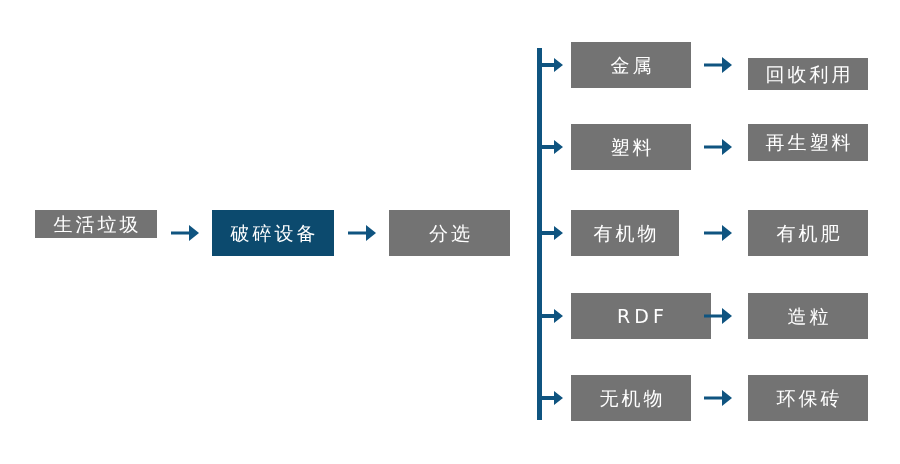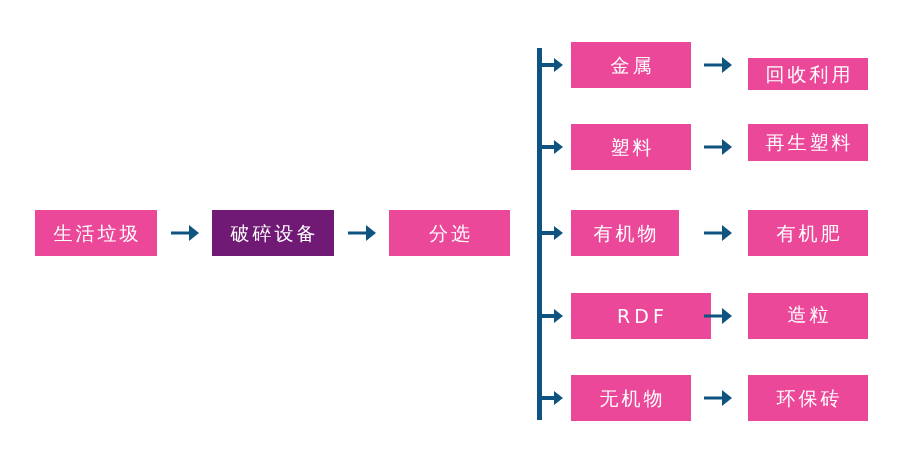--- a/index.html
+++ b/index.html
@@ -25,22 +25,22 @@
     align-items: center;
     justify-content: center;
     color: #ffffff;
     font-size: 19px;
     letter-spacing: 3px;
     line-height: 1;
     text-indent: 3px;
     white-space: nowrap;
     box-sizing: border-box;
   }
-  .box.blue  { background: #ec4899; }
-  .box.red   { background: #701a75; }
+  .box.blue  { background: #737373; }
+  .box.red   { background: #0c4a6e; }
   .box.latin { letter-spacing: 4px; font-size: 19px; }
 
   
   .arrow {
     position: absolute;
     width: 30px;
     height: 26px;
   }
   .arrow svg { display: block; width: 30px; height: 26px; }
 
@@ -56,21 +56,21 @@
     width: 24px;
     height: 20px;
   }
   .tee svg { display: block; width: 24px; height: 20px; }
 </style>
 </head>
 <body>
 
 <div id="canvas">
 
-  <div class="box blue" style="left:35px; top:210px; width:122px; height:46px;">生活垃圾</div>
+  <div class="box blue" style="left:35px; top:210px; width:122px; height:28px;">生活垃圾</div>
 
   <div class="arrow" style="left:170px; top:220px;">
     <svg viewBox="0 0 30 26" aria-hidden="true">
       <path d="M1 11.5 H19 V5 L29 13 L19 21 V14.5 H1 Z" fill="#0f5480"></path>
     </svg>
   </div>
 
   <div class="box red" style="left:212px; top:210px; width:122px; height:46px;">破碎设备</div>
 
   <div class="arrow" style="left:347px; top:220px;">
@@ -126,21 +126,21 @@
     <svg viewBox="0 0 24 20" aria-hidden="true">
       <path d="M0 8 H14 V3 L23 10 L14 17 V12 H0 Z" fill="#0f5480"></path>
     </svg>
   </div>
   <div class="box blue latin" style="left:571px; top:293px; width:140px; height:46px;">RDF</div>
   <div class="arrow" style="left:703px; top:303px;">
     <svg viewBox="0 0 30 26" aria-hidden="true">
       <path d="M1 11.5 H19 V5 L29 13 L19 21 V14.5 H1 Z" fill="#0f5480"></path>
     </svg>
   </div>
-  <div class="box blue" style="left:748px; top:293px; width:120px; height:46px;font-family:Liberation Mono, monospace;">造粒</div>
+  <div class="box blue" style="left:748px; top:293px; width:120px; height:46px;">造粒</div>
 
   <div class="tee" style="left:540px; top:388px;">
     <svg viewBox="0 0 24 20" aria-hidden="true">
       <path d="M0 8 H14 V3 L23 10 L14 17 V12 H0 Z" fill="#0f5480"></path>
     </svg>
   </div>
   <div class="box blue" style="left:571px; top:375px; width:120px; height:46px;">无机物</div>
   <div class="arrow" style="left:703px; top:385px;">
     <svg viewBox="0 0 30 26" aria-hidden="true">
       <path d="M1 11.5 H19 V5 L29 13 L19 21 V14.5 H1 Z" fill="#0f5480"></path>

